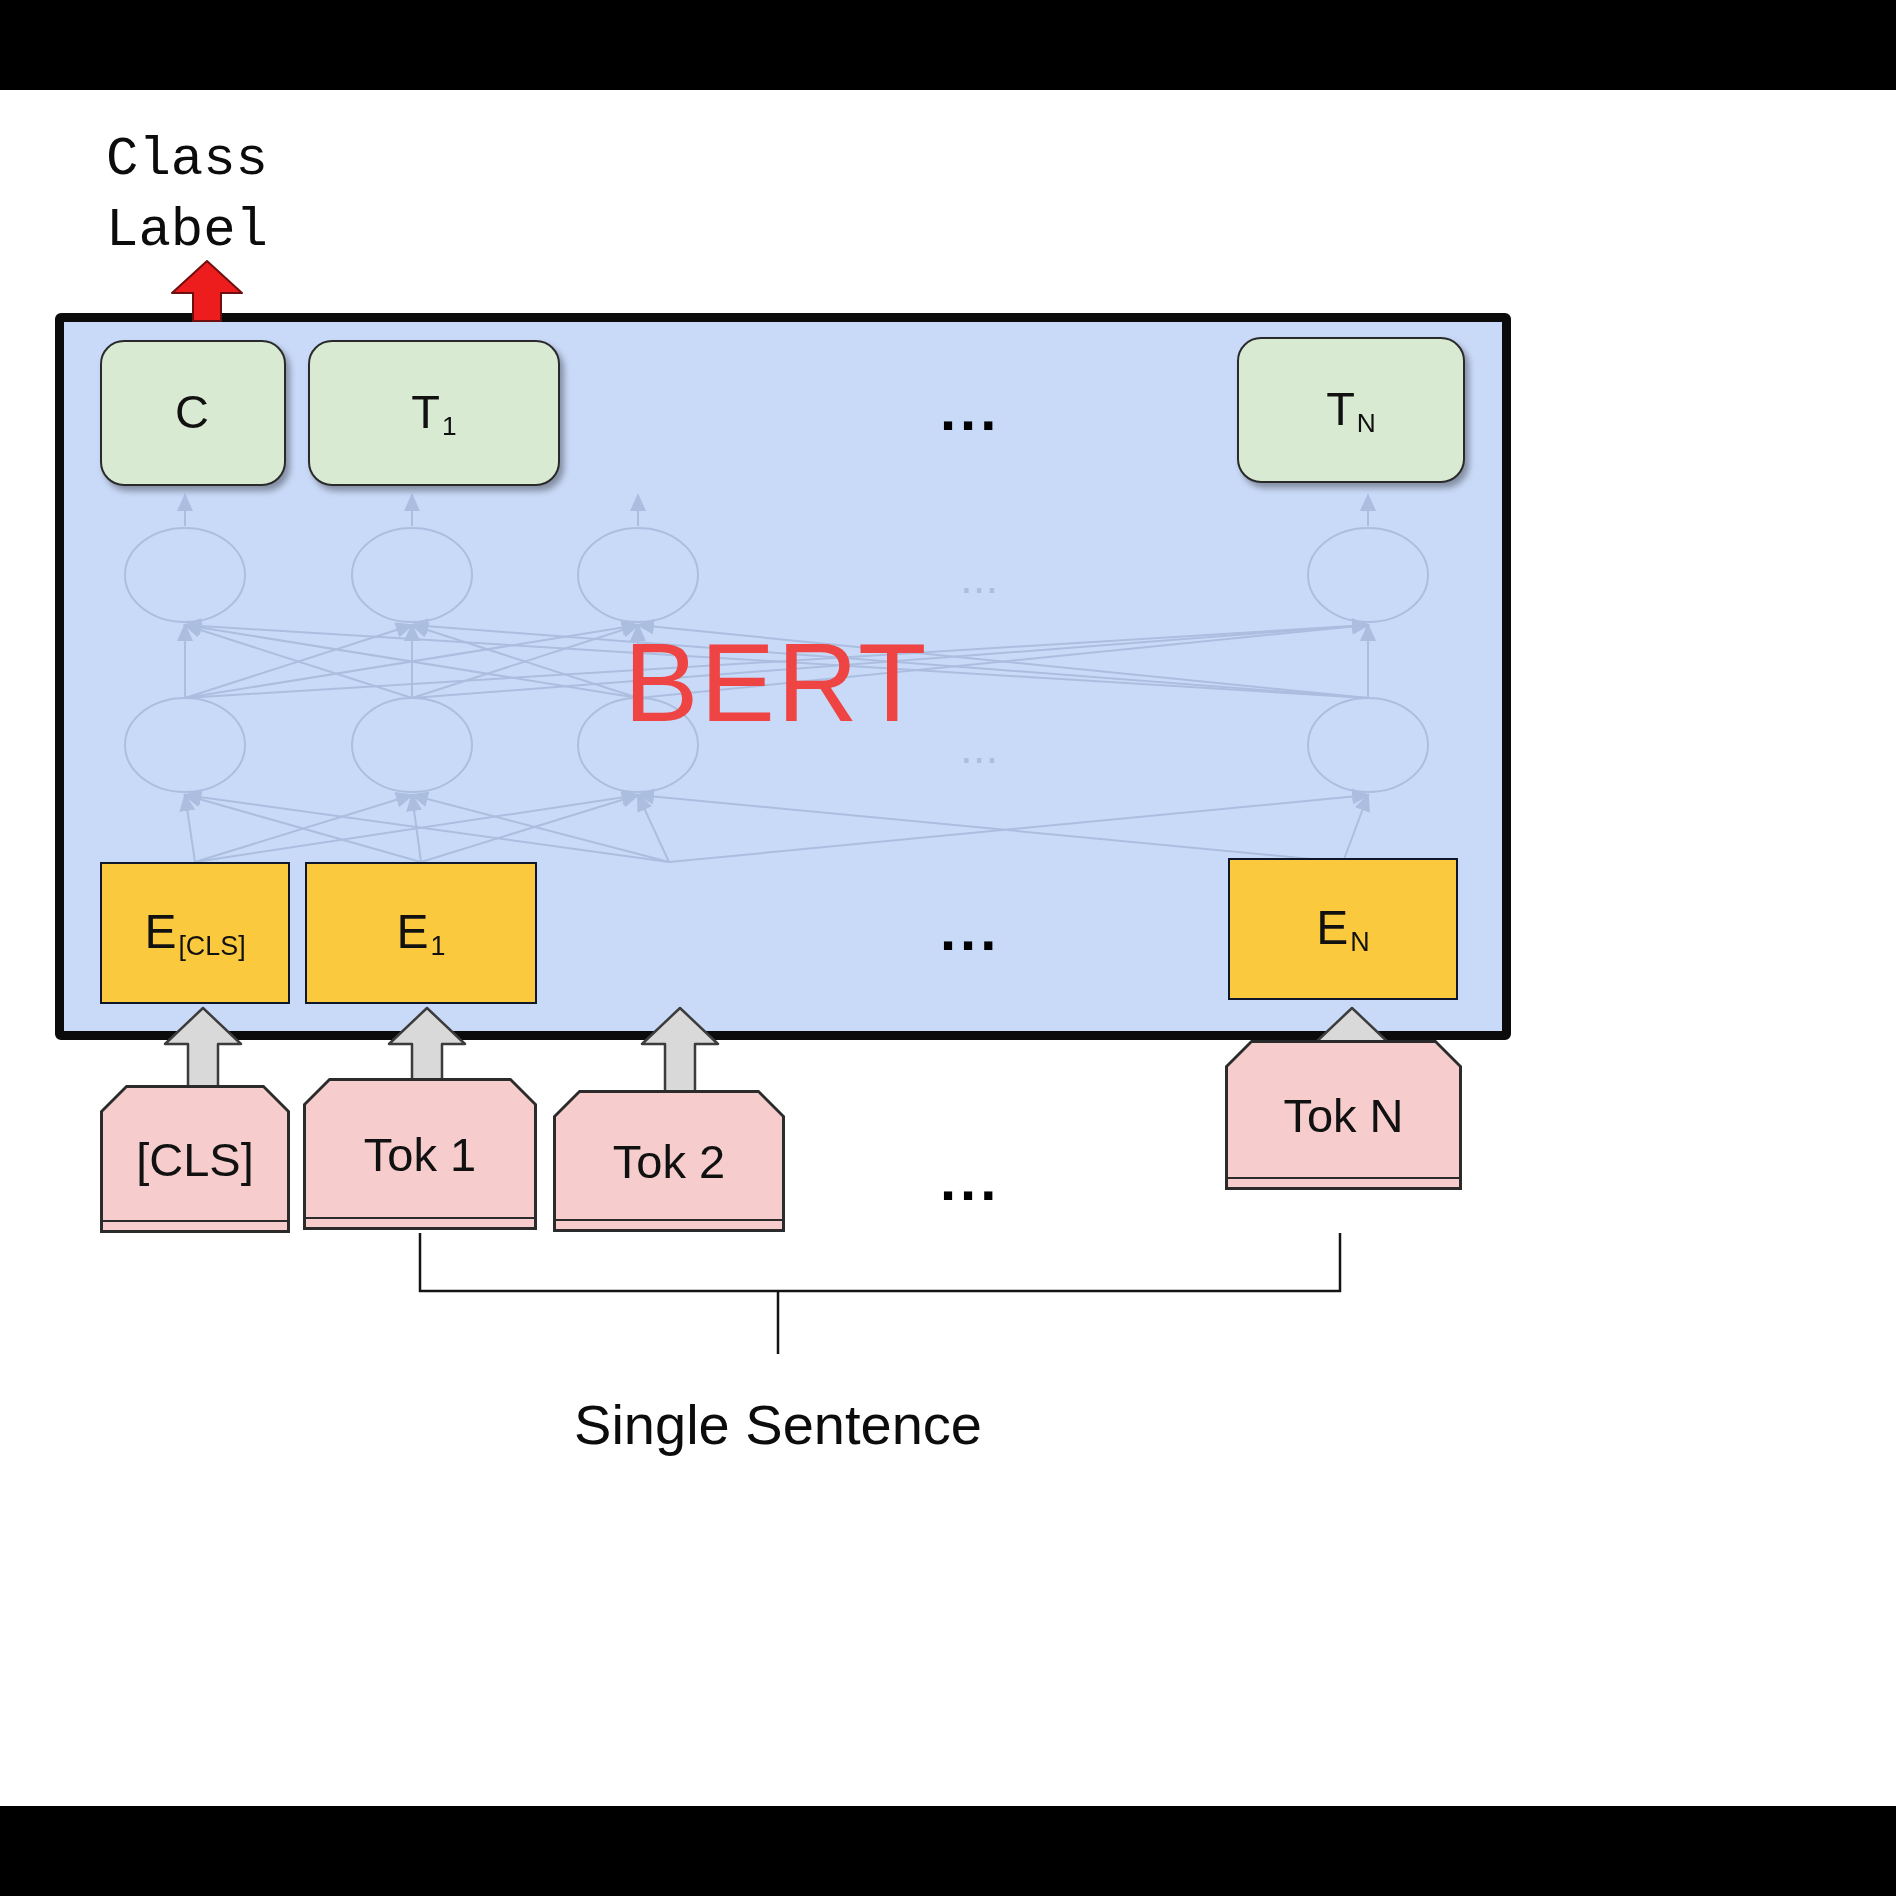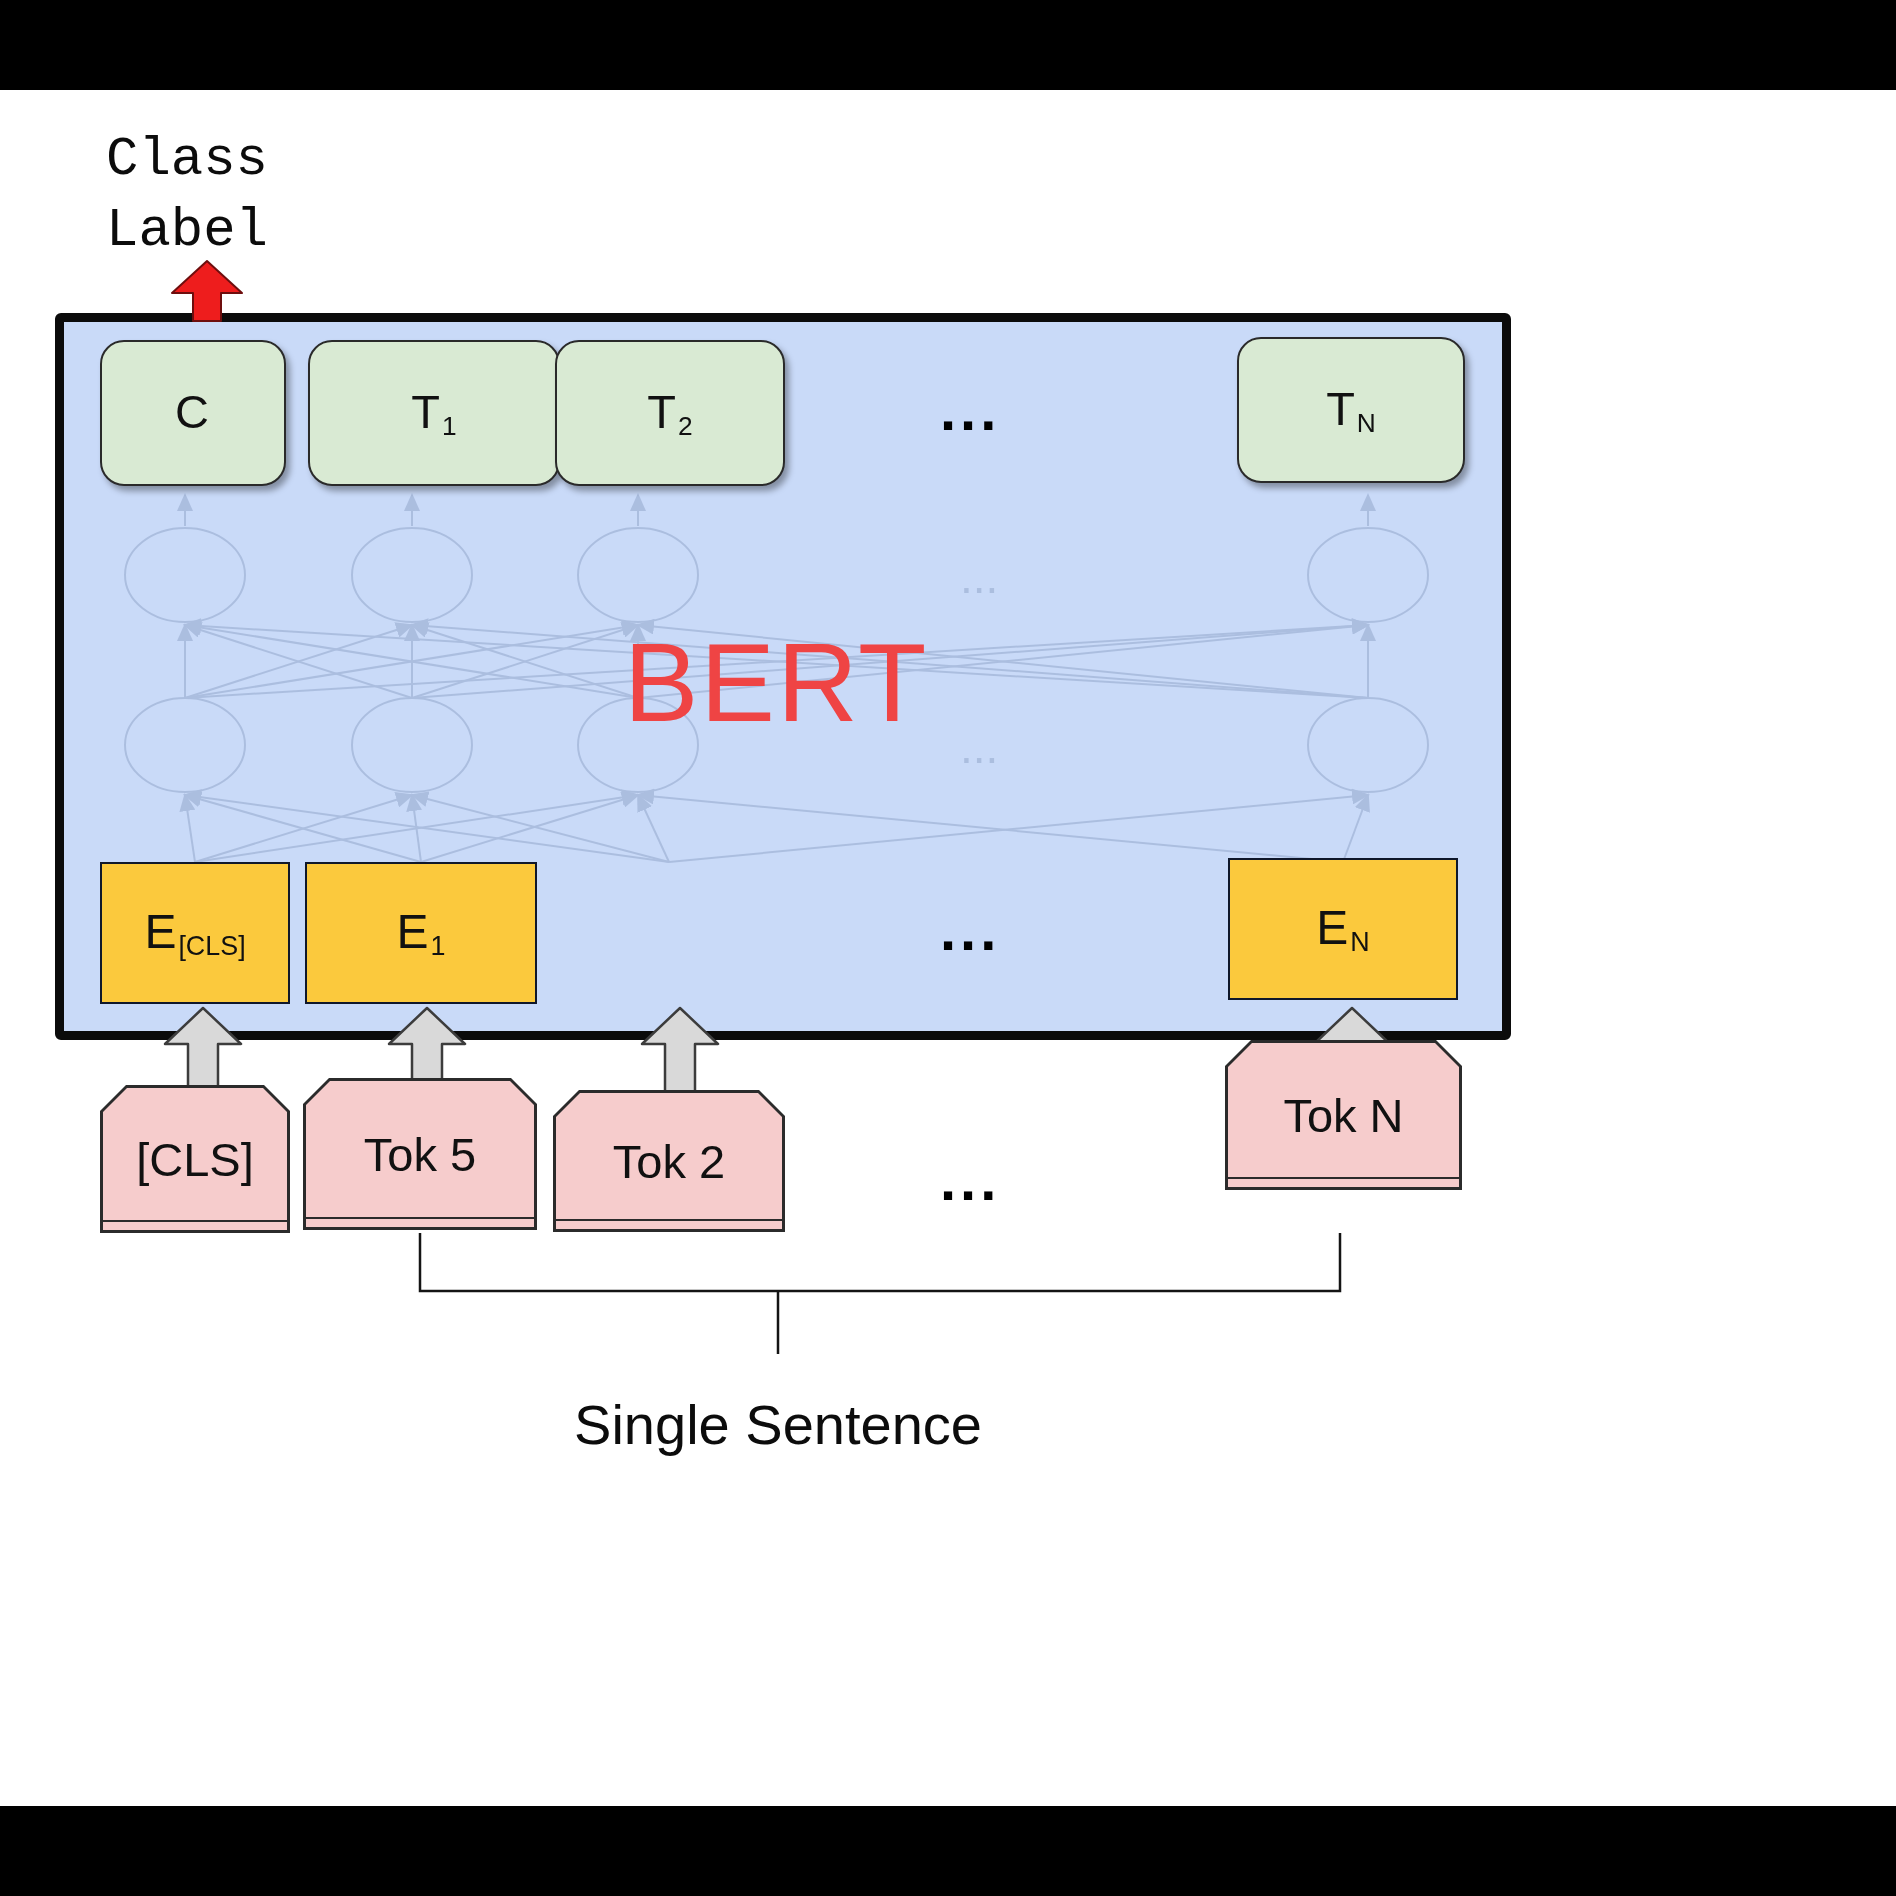--- a/index.html
+++ b/index.html
@@ -129,23 +129,20 @@
   </svg>
 
   <div class="bert-title">BERT</div>
 
   <div class="obox obox-c">
     <span><span>C</span><span class="sub"></span></span>
   </div>
   <div class="obox obox-t1">
     <span><span>T</span><span class="sub">1</span></span>
   </div>
-  <div class="obox obox-t2">
-    <span><span>T</span><span class="sub">2</span></span>
-  </div>
   <div class="dots dots-top">...</div>
   <div class="obox obox-tn">
     <span><span>T</span><span class="sub">N</span></span>
   </div>
 
   <div class="ebox ebox-cls">
     <span><span>E</span><span class="sub">[CLS]</span></span>
   </div>
   <div class="ebox ebox-1">
     <span><span>E</span><span class="sub">1</span></span>
@@ -167,21 +164,21 @@
   </svg>
 
   <div class="tok tok-cls">
     <div class="tok-fill">
       <span>[CLS]</span>
       <div class="tok-line"></div>
     </div>
   </div>
   <div class="tok tok-1">
     <div class="tok-fill">
-      <span>Tok 5</span>
+      <span>Tok 1</span>
       <div class="tok-line"></div>
     </div>
   </div>
   <div class="tok tok-2">
     <div class="tok-fill">
       <span>Tok 2</span>
       <div class="tok-line"></div>
     </div>
   </div>
   <div class="dots dots-low">...</div>

